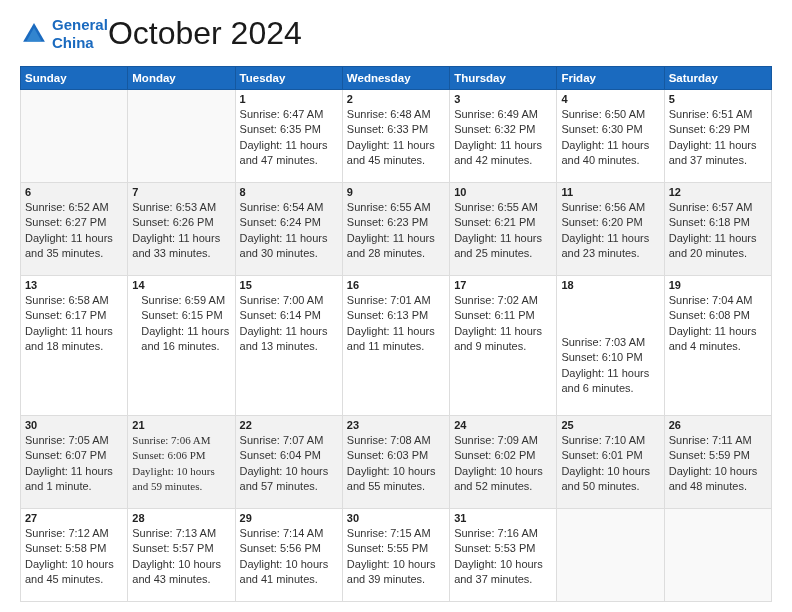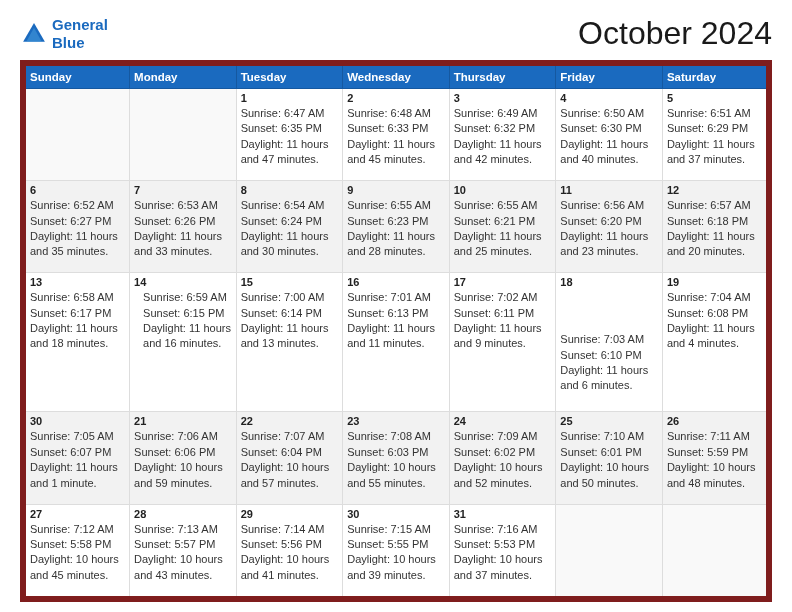--- a/index.html
+++ b/index.html
@@ -13,22 +13,22 @@
     .page {
       width: 792px;
       height: 612px;
       padding: 16px 20px 10px 20px;
       display: flex;
       flex-direction: column;
     }
     .header {
       display: flex;
       align-items: flex-start;
-      justify-content: space-between;
-      margin-bottom: 8px;
+      justify-content: flex-start;
+      margin-bottom: 14px;
     }
     .logo {
       display: flex;
       align-items: center;
       gap: 4px;
     }
     .logo-text {
       font-size: 15px;
       font-weight: bold;
       color: #1a1a1a;
@@ -49,21 +49,21 @@
       font-weight: 300;
       color: #1a1a1a;
       line-height: 1.1;
     }
     .subtitle {
       font-size: 14px;
       color: #555;
     }
     .calendar {
       flex: 1;
-      border: 6px solid #7f1d1d;
+      border: 1px solid #7f1d1d;
       border-collapse: collapse;
       width: 100%;
       table-layout: fixed;
     }
     .calendar th {
       background-color: #1a6abf;
       color: #fff;
       font-size: 11.5px;
       font-weight: bold;
       padding: 5px 4px;
@@ -102,21 +102,21 @@
 
 <div class="page">
   <div class="header">
     <div class="logo">
       <svg class="logo-icon" viewBox="0 0 36 36">
         <polygon points="18,4 32,28 4,28" fill="#1a6abf"></polygon>
         <polygon points="18,10 28,28 8,28" fill="#4a9fe0" opacity="0.5"></polygon>
       </svg>
       <div class="logo-text">
         <div><span>General</span></div>
-        <div><span>Blue</span></div>
+        <div><span>China</span></div>
       </div>
     </div>
     <div class="title-block">
       <div class="main-title">October 2024</div>
     </div>
   </div>
   <table class="calendar">
     <thead>
       <tr>
       <th>Sunday</th>
@@ -253,21 +253,21 @@
         </tr>
         <tr class="row-shade">
           <td>
             <span class="day-num">30</span>
             <div class="cell-text" style="white-space: pre-line;">Sunrise: 7:05 AM
 Sunset: 6:07 PM
 Daylight: 11 hours and 1 minute.</div>
           </td>
           <td>
             <span class="day-num">21</span>
-            <div class="cell-text" style="white-space: pre-line;">Sunrise: 7:06 AM
+            <div class="cell-text" style="white-space: pre-line; font-family: Liberation Serif, serif;">Sunrise: 7:06 AM
 Sunset: 6:06 PM
 Daylight: 10 hours and 59 minutes.</div>
           </td>
           <td>
             <span class="day-num">22</span>
             <div class="cell-text" style="white-space: pre-line;">Sunrise: 7:07 AM
 Sunset: 6:04 PM
 Daylight: 10 hours and 57 minutes.</div>
           </td>
           <td>

